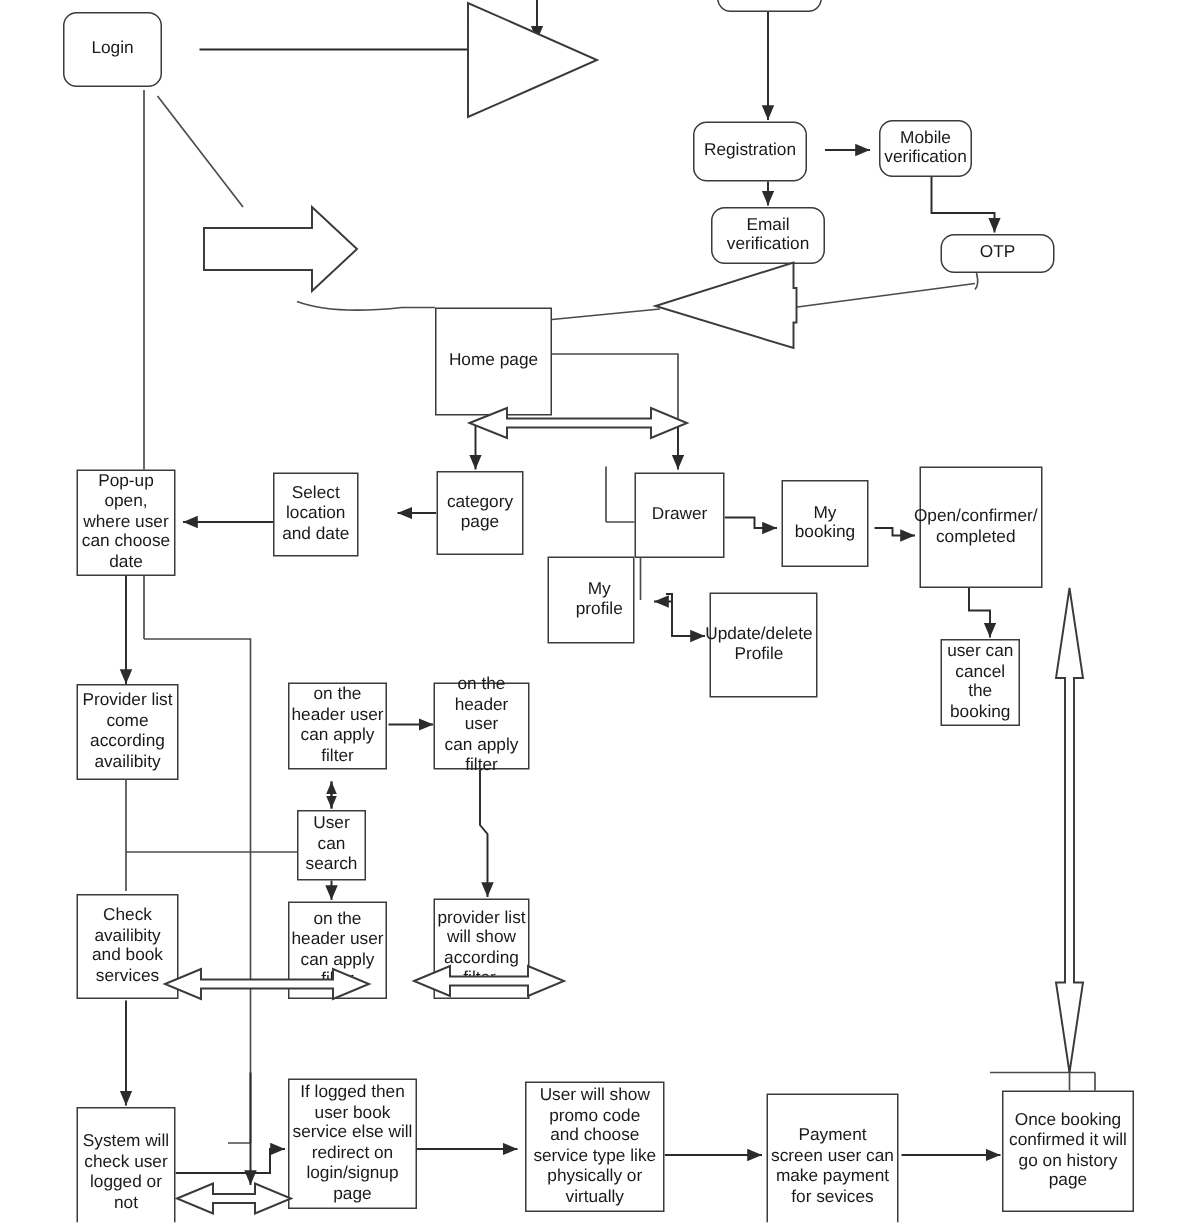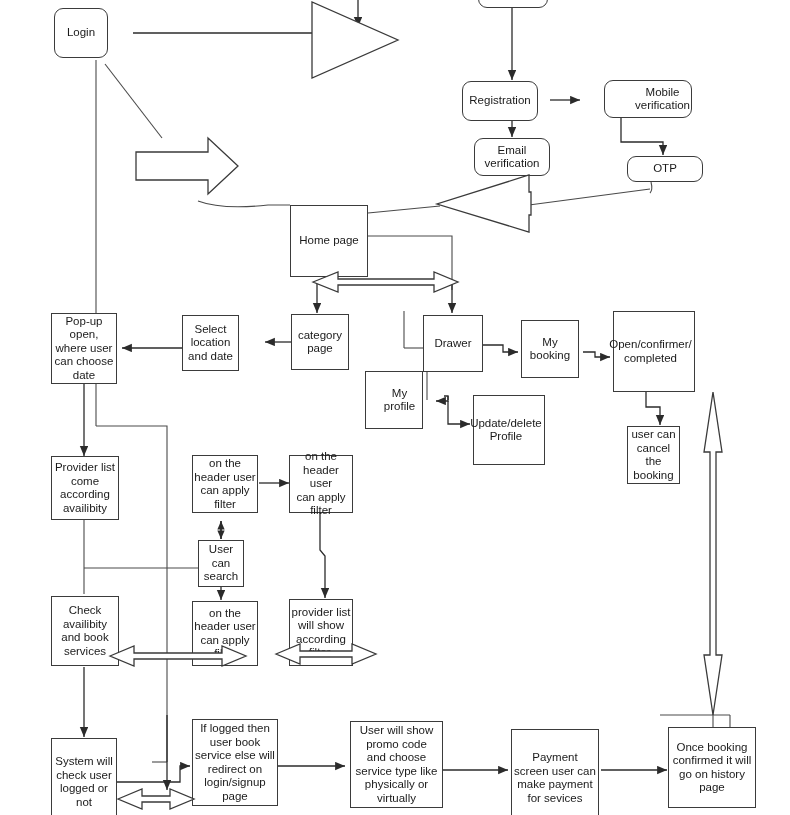--- a/index.html
+++ b/index.html
@@ -196,31 +196,31 @@
 
     <polygon class="blockarrow" points="276,654 300,644 300,651 352,651 352,644 376,654 352,664 352,657 300,657 300,664"></polygon>
 
     <polygon class="blockarrow" points="118,799 142,789 142,796 170,796 170,789 194,799 170,809 170,802 142,802 142,809"></polygon>
   </svg>
 
   <div class="node rounded" style="left:478px; top:-22px; width:70px; height:30px;">
     <span></span>
   </div>
 
-  <div class="node rounded" style="left:54px; top:8px; width:54px; height:50px;">
+  <div class="node rounded" style="left:42px; top:8px; width:66px; height:50px;">
     <span>Login</span>
   </div>
 
   <div class="tri-label" style="left:318px; top:34px;">Existing user</div>
 
   <div class="node rounded" style="left:462px; top:81px; width:76px; height:40px;">
     <span>Registration</span>
   </div>
 
-  <div class="node rounded" style="left:604px; top:80px; width:88px; height:38px;justify-content:flex-end;">
+  <div class="node rounded" style="left:586px; top:80px; width:62px; height:38px;">
     <span>Mobile
 verification</span>
   </div>
 
   <div class="node rounded" style="left:474px; top:138px; width:76px; height:38px;">
     <span>Email
 verification</span>
   </div>
 
   <div class="node rounded" style="left:627px; top:156px; width:76px; height:26px;">

